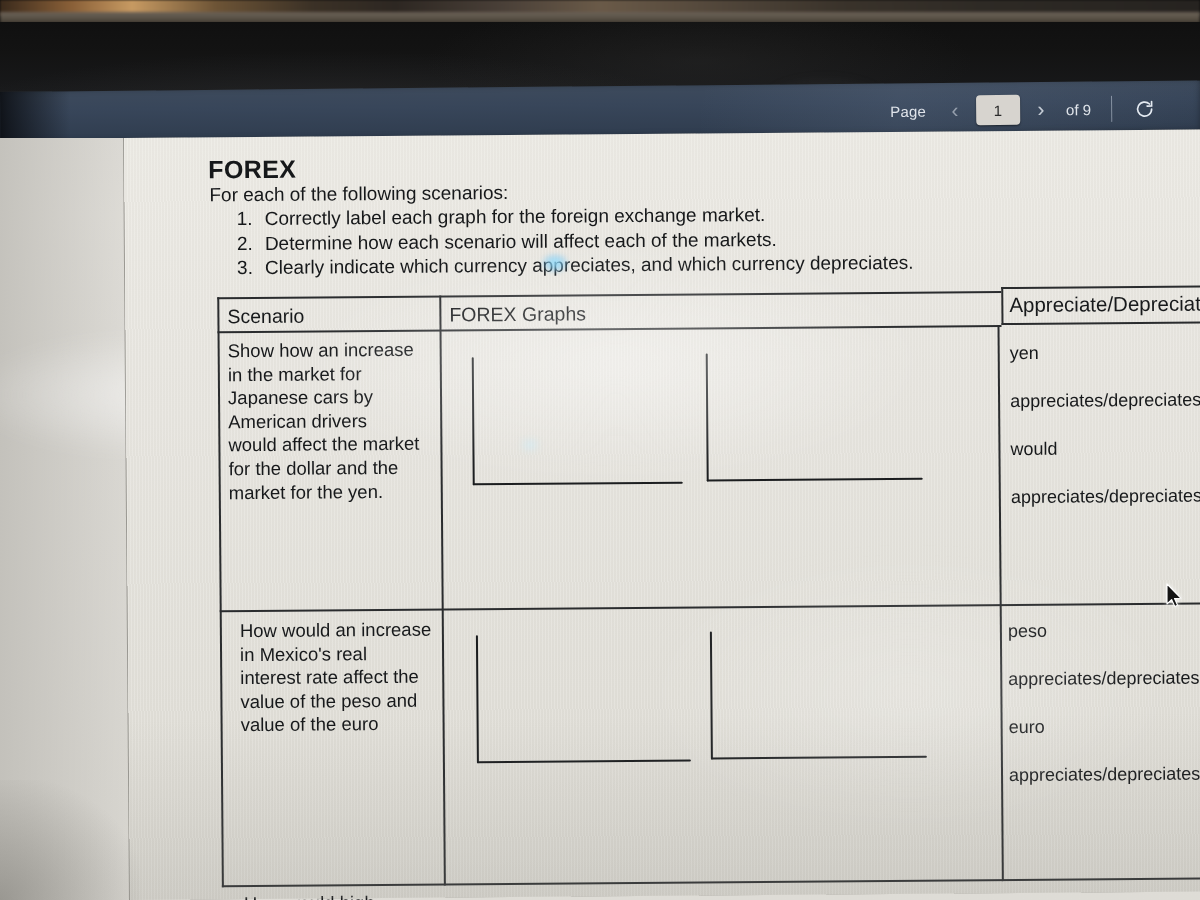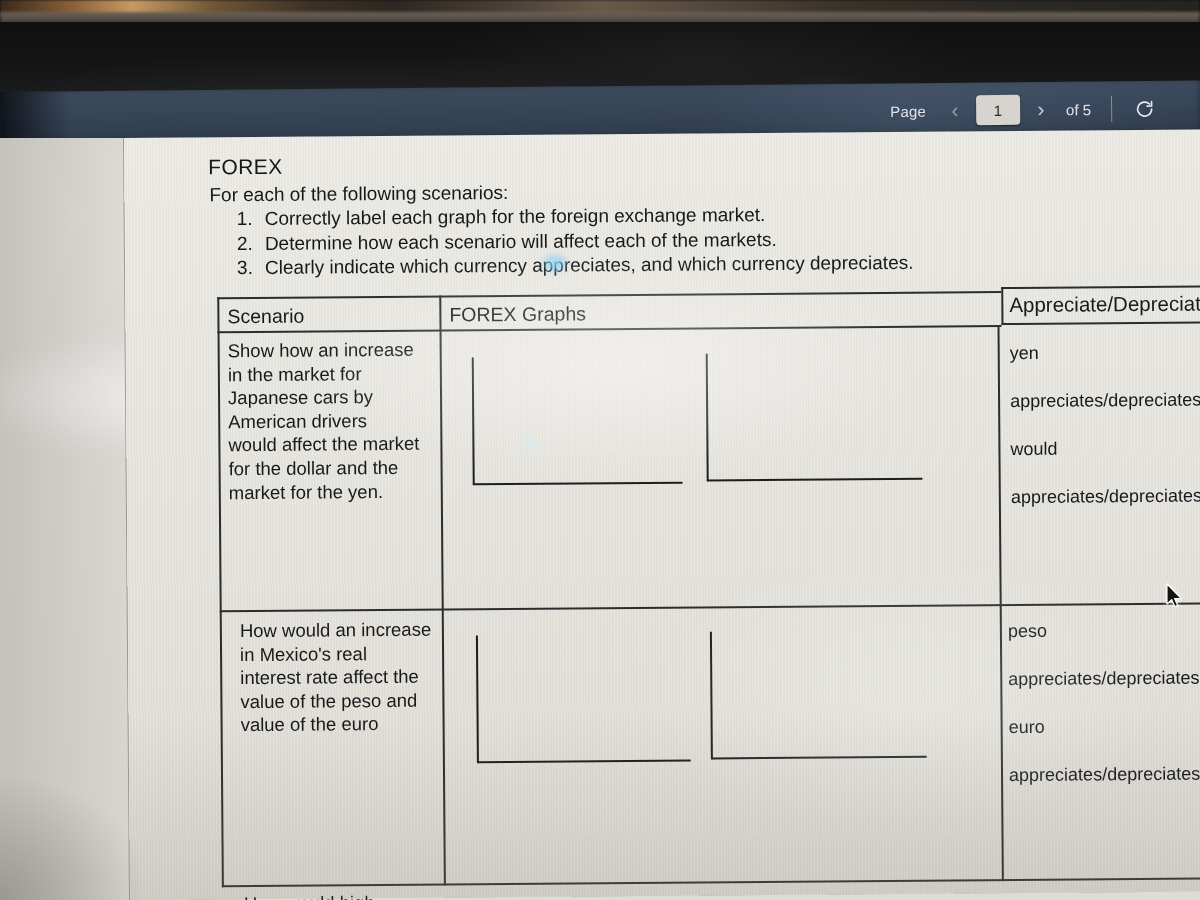--- a/index.html
+++ b/index.html
@@ -204,22 +204,22 @@
   .doc {
     position: absolute;
     left: 0; top: 0;
     width: 1090px; height: 762px;
     color: #16181a;
   }
 
   .doc-title {
     position: absolute;
     left: 84px; top: 18px;
-    font-size: 21px;
-    font-weight: normal;
+    font-size: 25px;
+    font-weight: bold;
     letter-spacing: .4px;
   }
   .doc-intro {
     position: absolute;
     left: 85px; top: 47px;
     font-size: 19px;
   }
   .doc-list {
     position: absolute;
     left: 112px; top: 70px;
@@ -349,21 +349,21 @@
   <div class="toolbar">
     <div class="toolbar-left-dark"></div>
     <div class="toolbar-sheen"></div>
   </div>
 
   <div class="pager">
     <span class="lbl">Page</span>
     <span class="arrow dim">‹</span>
     <span class="pagebox">1</span>
     <span class="arrow">›</span>
-    <span class="oftotal">of 5</span>
+    <span class="oftotal">of 9</span>
     <span class="divider"></span>
     <span class="refresh">
       <svg width="21" height="21" viewBox="0 0 24 24" fill="none" stroke="#e4eaf1" stroke-width="1.9" stroke-linecap="round">
         <path d="M20 12a8 8 0 1 1-2.4-5.7"></path>
         <path d="M20 3.4V8.6h-5.2"></path>
       </svg>
     </span>
   </div>
 
   <div class="viewer-bg"></div>

